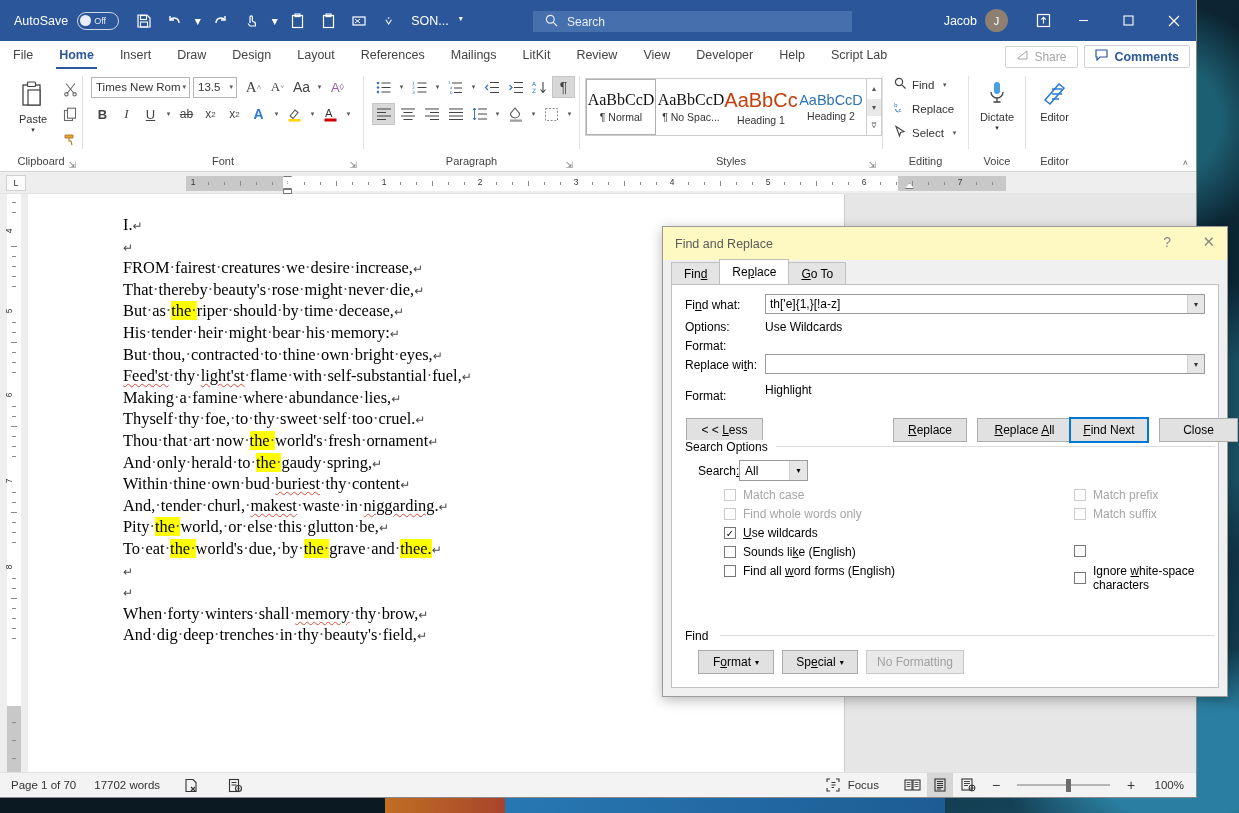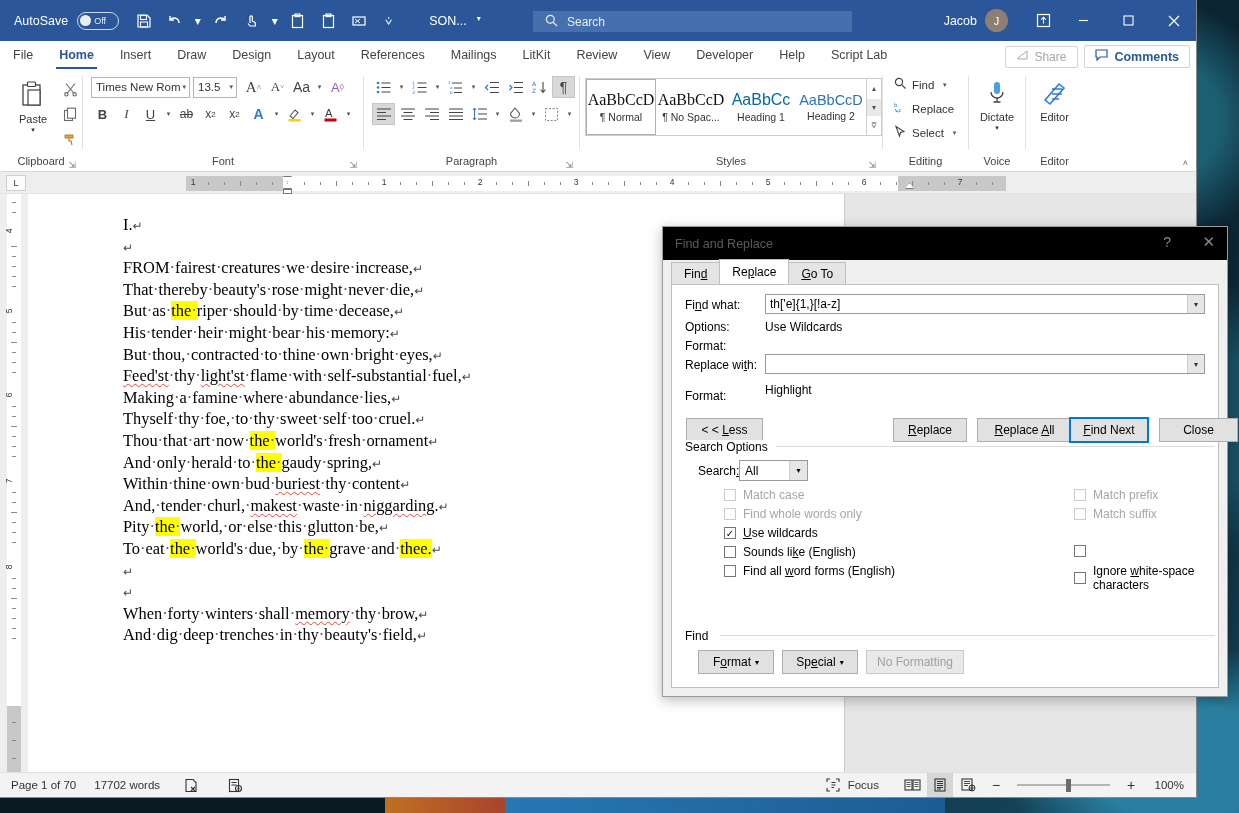--- a/index.html
+++ b/index.html
@@ -63,21 +63,21 @@
     font-size:9px; color:#e6ecf5;
   }
   .toggle .knob { width:11px; height:11px; border-radius:50%; background:#e9eef6; }
   .qat-btn {
     width:29px; height:28px; display:flex; align-items:center; justify-content:center;
     color:#ffffff;
   }
   .qat-btn svg { display:block; }
   .qat-caret { width:13px; height:28px; display:flex; align-items:center; justify-content:center; }
   .doc-name {
-    margin-left:32px; font-size:12.5px; display:flex; align-items:flex-start; gap:10px;
+    margin-left:14px; font-size:12.5px; display:flex; align-items:flex-start; gap:10px;
   }
   #search-box {
     position:absolute; left:533px; top:11px; width:319px; height:21px;
     background:#4570ad; display:flex; align-items:center; gap:9px;
     padding-left:12px; font-size:12px; color:#e8eef7;
   }
   .tb-right {
     position:absolute; right:0; top:0; height:41px; display:flex; align-items:center;
   }
   .user-name { font-size:12.5px; margin-right:8px; }
@@ -158,21 +158,21 @@
   
   #styles-gallery {
     display:flex; border:1px solid #cdcdcd; height:58px; background:#fff; margin-top:2px;
   }
   .style-item {
     width:70px; display:flex; flex-direction:column; align-items:center; justify-content:center;
     gap:2px; border:1px solid transparent;
   }
   .style-item.sel { border:1px solid #b0b0b0; background:#fff; box-shadow:inset 0 0 0 1px #fff; }
   .style-preview { font-family:"Liberation Serif", serif; font-size:16px; color:#111; white-space:nowrap; }
-  .style-preview.h1 { color:#0369a1; font-family:"Liberation Sans", sans-serif; font-size:16px; }
+  .style-preview.h1 { color:#c2410c; font-family:"Liberation Sans", sans-serif; font-size:20px; }
   .style-preview.h2 { color:#2e74b5; font-family:"Liberation Sans", sans-serif; font-size:14.5px; }
   .style-name { font-size:10.5px; color:#333; white-space:nowrap; }
   .gallery-scroll {
     width:15px; border-left:1px solid #cdcdcd; display:flex; flex-direction:column;
     justify-content:space-between; align-items:center; padding:1px 0; font-size:8px; color:#555;
   }
   .gallery-scroll div { height:17px; display:flex; align-items:center; justify-content:center; width:100%; }
   .gallery-scroll div:nth-child(2) { background:#e9e9e9; }
 
   .edit-item {
@@ -256,21 +256,21 @@
   .zoom-pct { width:42px; text-align:right; font-size:11.5px; padding-right:4px; }
 
   
   #fr-dialog {
     position:absolute; left:662px; top:226px; width:566px; height:471px;
     background:#f0f0f0; border:1px solid #9a9a9a;
     font-size:12px; color:#000;
     box-shadow:0 3px 12px rgba(0,0,0,.28);
   }
   #fr-title {
-    height:33px; background:#000000; display:flex; align-items:center;
+    height:33px; background:#fef9c3; display:flex; align-items:center;
     padding-left:12px; font-size:12.5px; color:#5a5a5a; position:relative;
   }
   #fr-title .help { position:absolute; right:56px; top:7px; font-size:14px; color:#8a8a8a; }
   #fr-title .close { position:absolute; right:12px; top:6px; font-size:15px; color:#8a8a8a; }
   #fr-tabs {
     display:flex; align-items:flex-end; height:24px; padding-left:8px;
     background:#f0f0f0; position:relative;
   }
   .fr-tab {
     height:22px; padding:0 12px; display:flex; align-items:center; font-size:12px;

